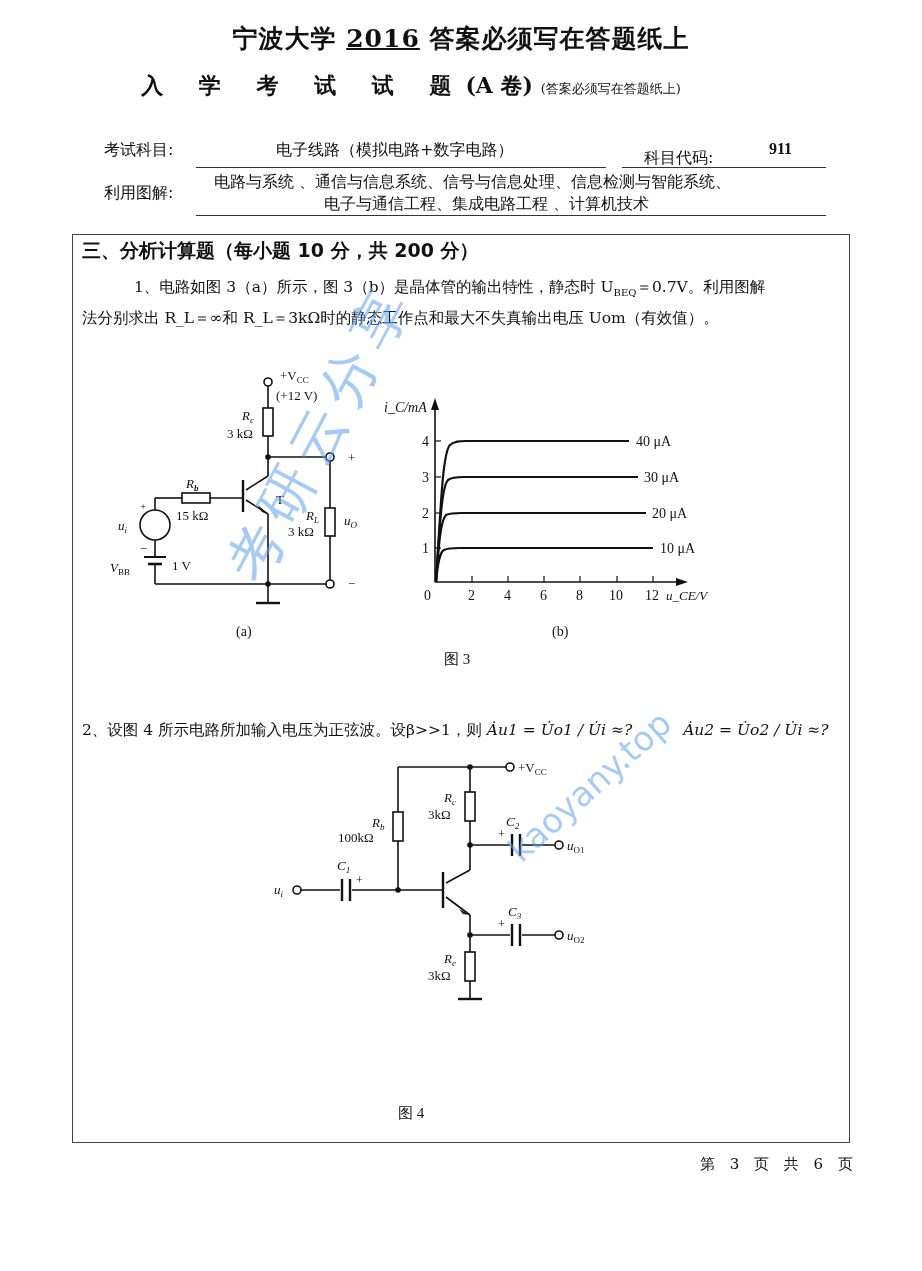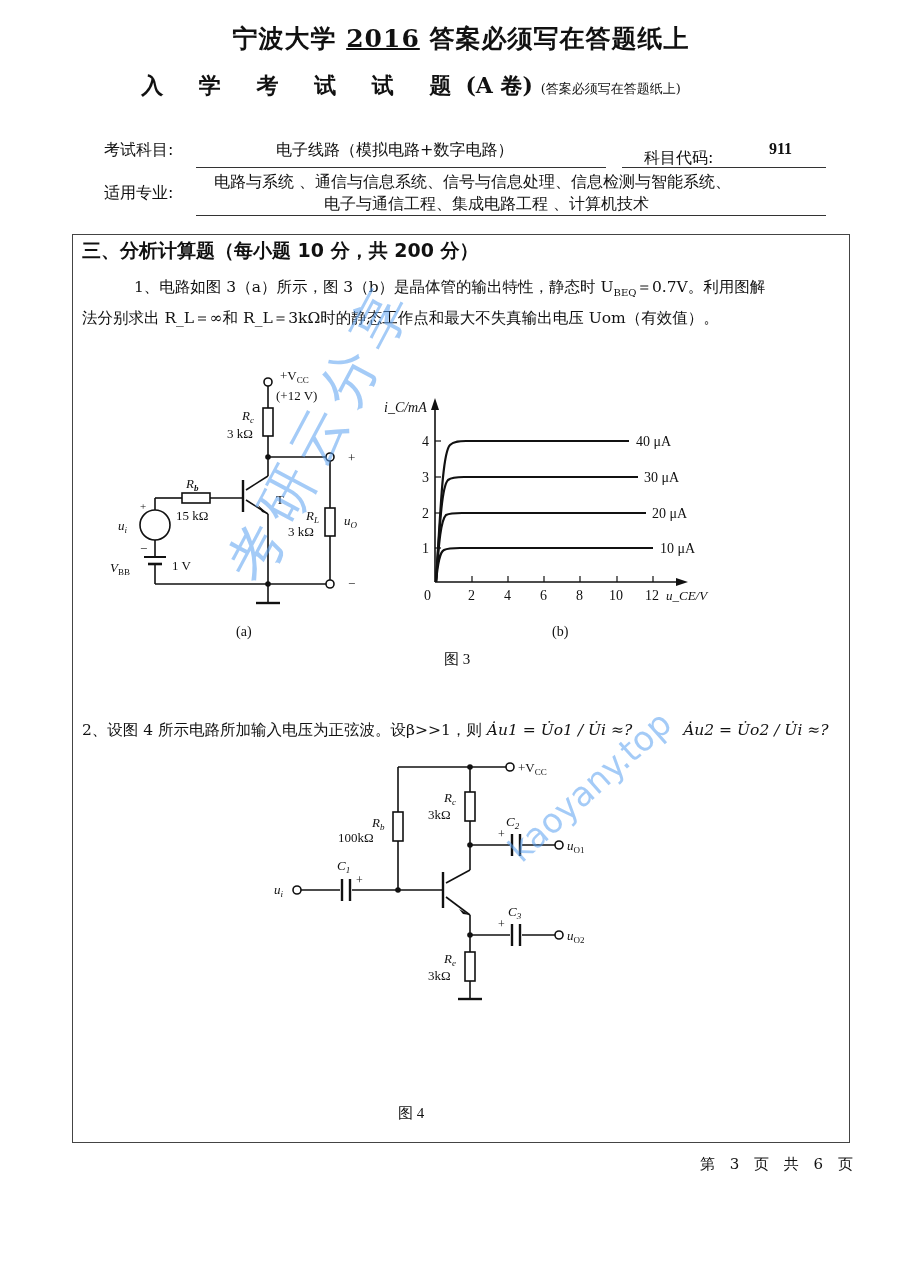--- a/index.html
+++ b/index.html
@@ -28,21 +28,21 @@
 
 <div class="abs title2"><span class="sp">入 学 考 试 试 题</span><span>(A 卷)</span> <span class="note">(答案必须写在答题纸上)</span></div>
 
 <div class="abs lbl" style="left:104px;top:140px;">考试科目:</div>
 <div class="abs lbl" style="left:276px;top:140px;">电子线路（模拟电路+数字电路）</div>
 <div class="abs lbl" style="left:644px;top:148px;">科目代码:</div>
 <div class="abs lbl" style="left:769px;top:140px;font-weight:bold;font-family:'Liberation Serif',serif;">911</div>
 <div class="hr" style="left:196px;top:167px;width:410px;"></div>
 <div class="hr" style="left:622px;top:167px;width:204px;"></div>
 
-<div class="abs lbl" style="left:104px;top:183px;">适用专业:</div>
+<div class="abs lbl" style="left:104px;top:183px;">利用图解:</div>
 <div class="abs lbl" style="left:214px;top:172px;">电路与系统 、通信与信息系统、信号与信息处理、信息检测与智能系统、</div>
 <div class="abs lbl" style="left:324px;top:194px;">电子与通信工程、集成电路工程 、计算机技术</div>
 <div class="hr" style="left:196px;top:215px;width:630px;"></div>
 
 <div class="box"></div>
 <div class="abs sec">三、分析计算题（每小题 10 分，共 200 分）</div>
 
 <div class="abs para" style="top:272px;text-indent:52px;"><span>1、电路如图 3（a）所示，图 3（b）是晶体管的输出特性，静态时 U</span><sub style="font-size:10px">BEQ</sub><span>＝0.7V。利用图解</span></div>
 <div class="abs para" style="top:303px;">法分别求出 R_L＝∞和 R_L＝3kΩ时的静态工作点和最大不失真输出电压 Uom（有效值）。</div>
 

